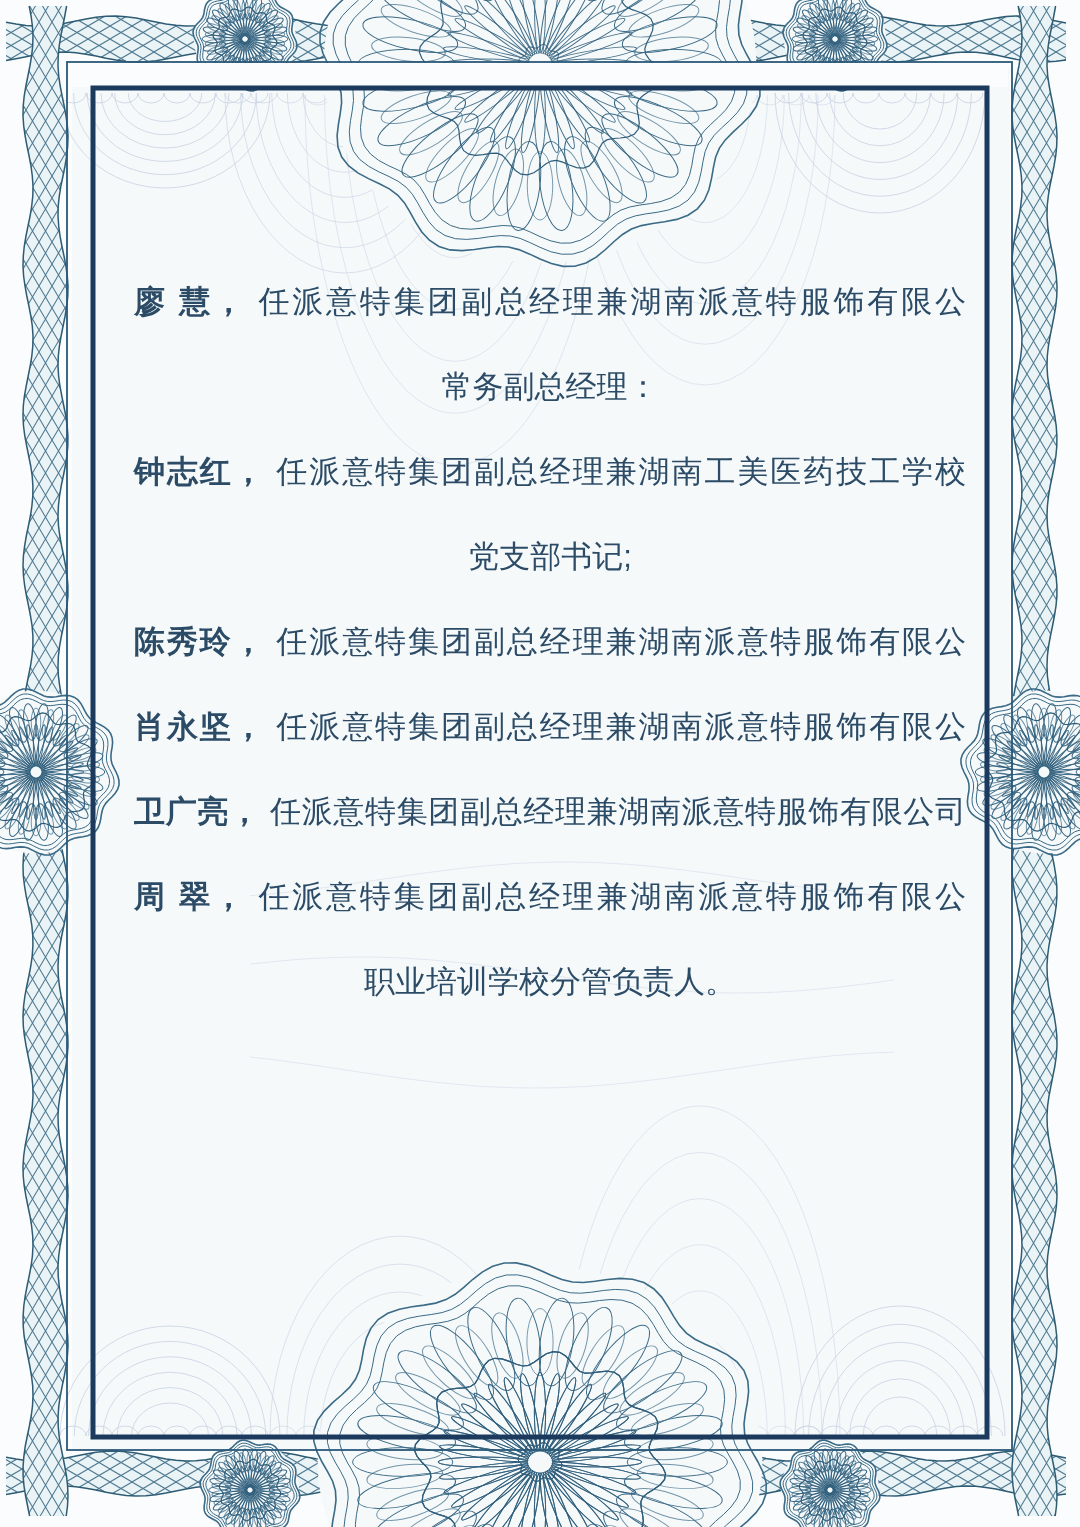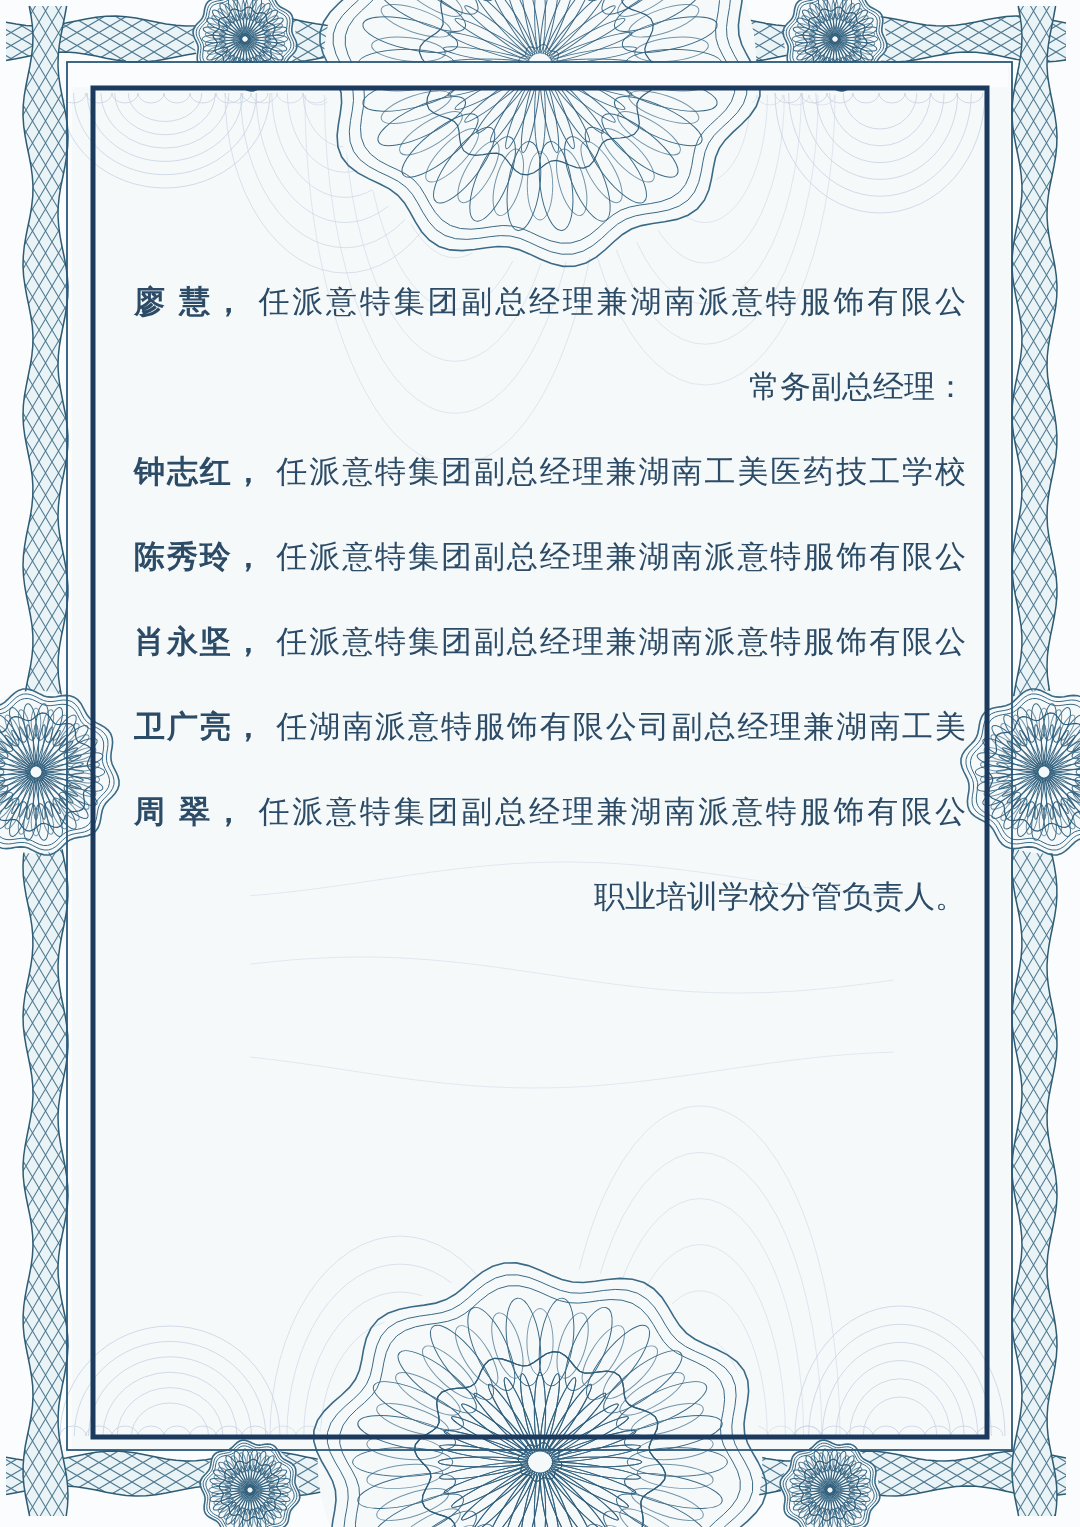--- a/index.html
+++ b/index.html
@@ -8,21 +8,21 @@
     background:#fbfcfd;
     font-family:"Liberation Sans",sans-serif;
   }
   #deco{position:absolute;left:0;top:0;width:1080px;height:1527px;}
   .textblock{
     position:absolute;left:134px;top:259px;width:832px;
     color:#2c4b66;
   }
   .line{
     height:85px;line-height:85px;font-size:31px;
-    white-space:nowrap;text-align:right;
+    white-space:nowrap;text-align:center;
   }
   .line.just{
     white-space:normal;
     text-align:justify;
     text-align-last:justify;
   }
   .nm{font-weight:700;}
 </style>
 </head>
 <body>
@@ -927,18 +927,19 @@
     <ellipse cx="0" cy="0" rx="44.88" ry="5.61" fill="none" stroke="#2e5d7b" stroke-width="1" opacity="0.9" transform="translate(540 1462) scale(1 0.88) rotate(350) translate(57.12 0)"></ellipse>
     <path d="M560.4,1462.0L561.2,1463.0L561.8,1464.0L562.1,1465.1L561.9,1466.1L561.4,1467.0L560.5,1467.9L559.4,1468.6L558.2,1469.1L557.1,1469.7L556.1,1470.2L555.4,1470.8L554.9,1471.5L554.7,1472.5L554.5,1473.5L554.4,1474.7L554.2,1475.9L553.8,1477.0L553.1,1477.9L552.2,1478.6L551.1,1478.9L549.8,1478.9L548.5,1478.7L547.2,1478.4L545.9,1478.1L544.8,1477.8L543.8,1477.8L542.9,1478.0L542.0,1478.5L541.0,1479.2L540.0,1480.0L538.9,1480.7L537.7,1481.2L536.5,1481.4L535.3,1481.3L534.3,1480.8L533.3,1480.1L532.5,1479.1L531.9,1478.1L531.3,1477.1L530.7,1476.2L530.0,1475.6L529.1,1475.1L528.1,1474.9L526.9,1474.8L525.6,1474.7L524.2,1474.5L523.0,1474.1L521.9,1473.6L521.2,1472.7L520.8,1471.8L520.8,1470.6L521.0,1469.5L521.4,1468.3L521.7,1467.2L522.0,1466.2L522.0,1465.4L521.8,1464.5L521.2,1463.7L520.5,1462.9L519.6,1462.0L518.8,1461.0L518.2,1460.0L517.9,1458.9L518.1,1457.9L518.6,1457.0L519.5,1456.1L520.6,1455.4L521.8,1454.9L522.9,1454.3L523.9,1453.8L524.6,1453.2L525.1,1452.5L525.3,1451.5L525.5,1450.5L525.6,1449.3L525.8,1448.1L526.2,1447.0L526.9,1446.1L527.8,1445.4L528.9,1445.1L530.2,1445.1L531.5,1445.3L532.8,1445.6L534.1,1445.9L535.2,1446.2L536.2,1446.2L537.1,1446.0L538.0,1445.5L539.0,1444.8L540.0,1444.0L541.1,1443.3L542.3,1442.8L543.5,1442.6L544.7,1442.7L545.7,1443.2L546.7,1443.9L547.5,1444.9L548.1,1445.9L548.7,1446.9L549.3,1447.8L550.0,1448.4L550.9,1448.9L551.9,1449.1L553.1,1449.2L554.4,1449.3L555.8,1449.5L557.0,1449.9L558.1,1450.4L558.8,1451.3L559.2,1452.2L559.2,1453.4L559.0,1454.5L558.6,1455.7L558.3,1456.8L558.0,1457.8L558.0,1458.6L558.2,1459.5L558.8,1460.3L559.5,1461.1L560.4,1462.0Z" fill="none" stroke="#2e5d7b" stroke-width="1"></path>
     <rect x="67" y="62" width="945" height="1388" fill="none" stroke="#2b5878" stroke-width="1.8"></rect>
     <rect x="93" y="88" width="894" height="1349" fill="none" stroke="#1b3a5e" stroke-width="5"></rect>
   </svg>
 
 <div class="textblock">
   <div class="line just"><span class="nm">廖 慧，</span><span> 任派意特集团副总经理兼湖南派意特服饰有限公</span></div>
   <div class="line"><span class="nm"></span><span>常务副总经理：</span></div>
   <div class="line just"><span class="nm">钟志红，</span><span> 任派意特集团副总经理兼湖南工美医药技工学校</span></div>
+  <div class="line"><span class="nm"></span><span>党支部书记;</span></div>
   <div class="line just"><span class="nm">陈秀玲，</span><span> 任派意特集团副总经理兼湖南派意特服饰有限公</span></div>
   <div class="line just"><span class="nm">肖永坚，</span><span> 任派意特集团副总经理兼湖南派意特服饰有限公</span></div>
-  <div class="line just"><span class="nm">卫广亮，</span><span> 任湖南派意特服饰有限公司副总经理兼湖南工美</span></div>
+  <div class="line just"><span class="nm">卫广亮，</span><span> 任派意特集团副总经理兼湖南派意特服饰有限公司</span></div>
   <div class="line just"><span class="nm">周 翠，</span><span> 任派意特集团副总经理兼湖南派意特服饰有限公</span></div>
   <div class="line"><span class="nm"></span><span>职业培训学校分管负责人。</span></div>
 </div>
 
 </body></html>

